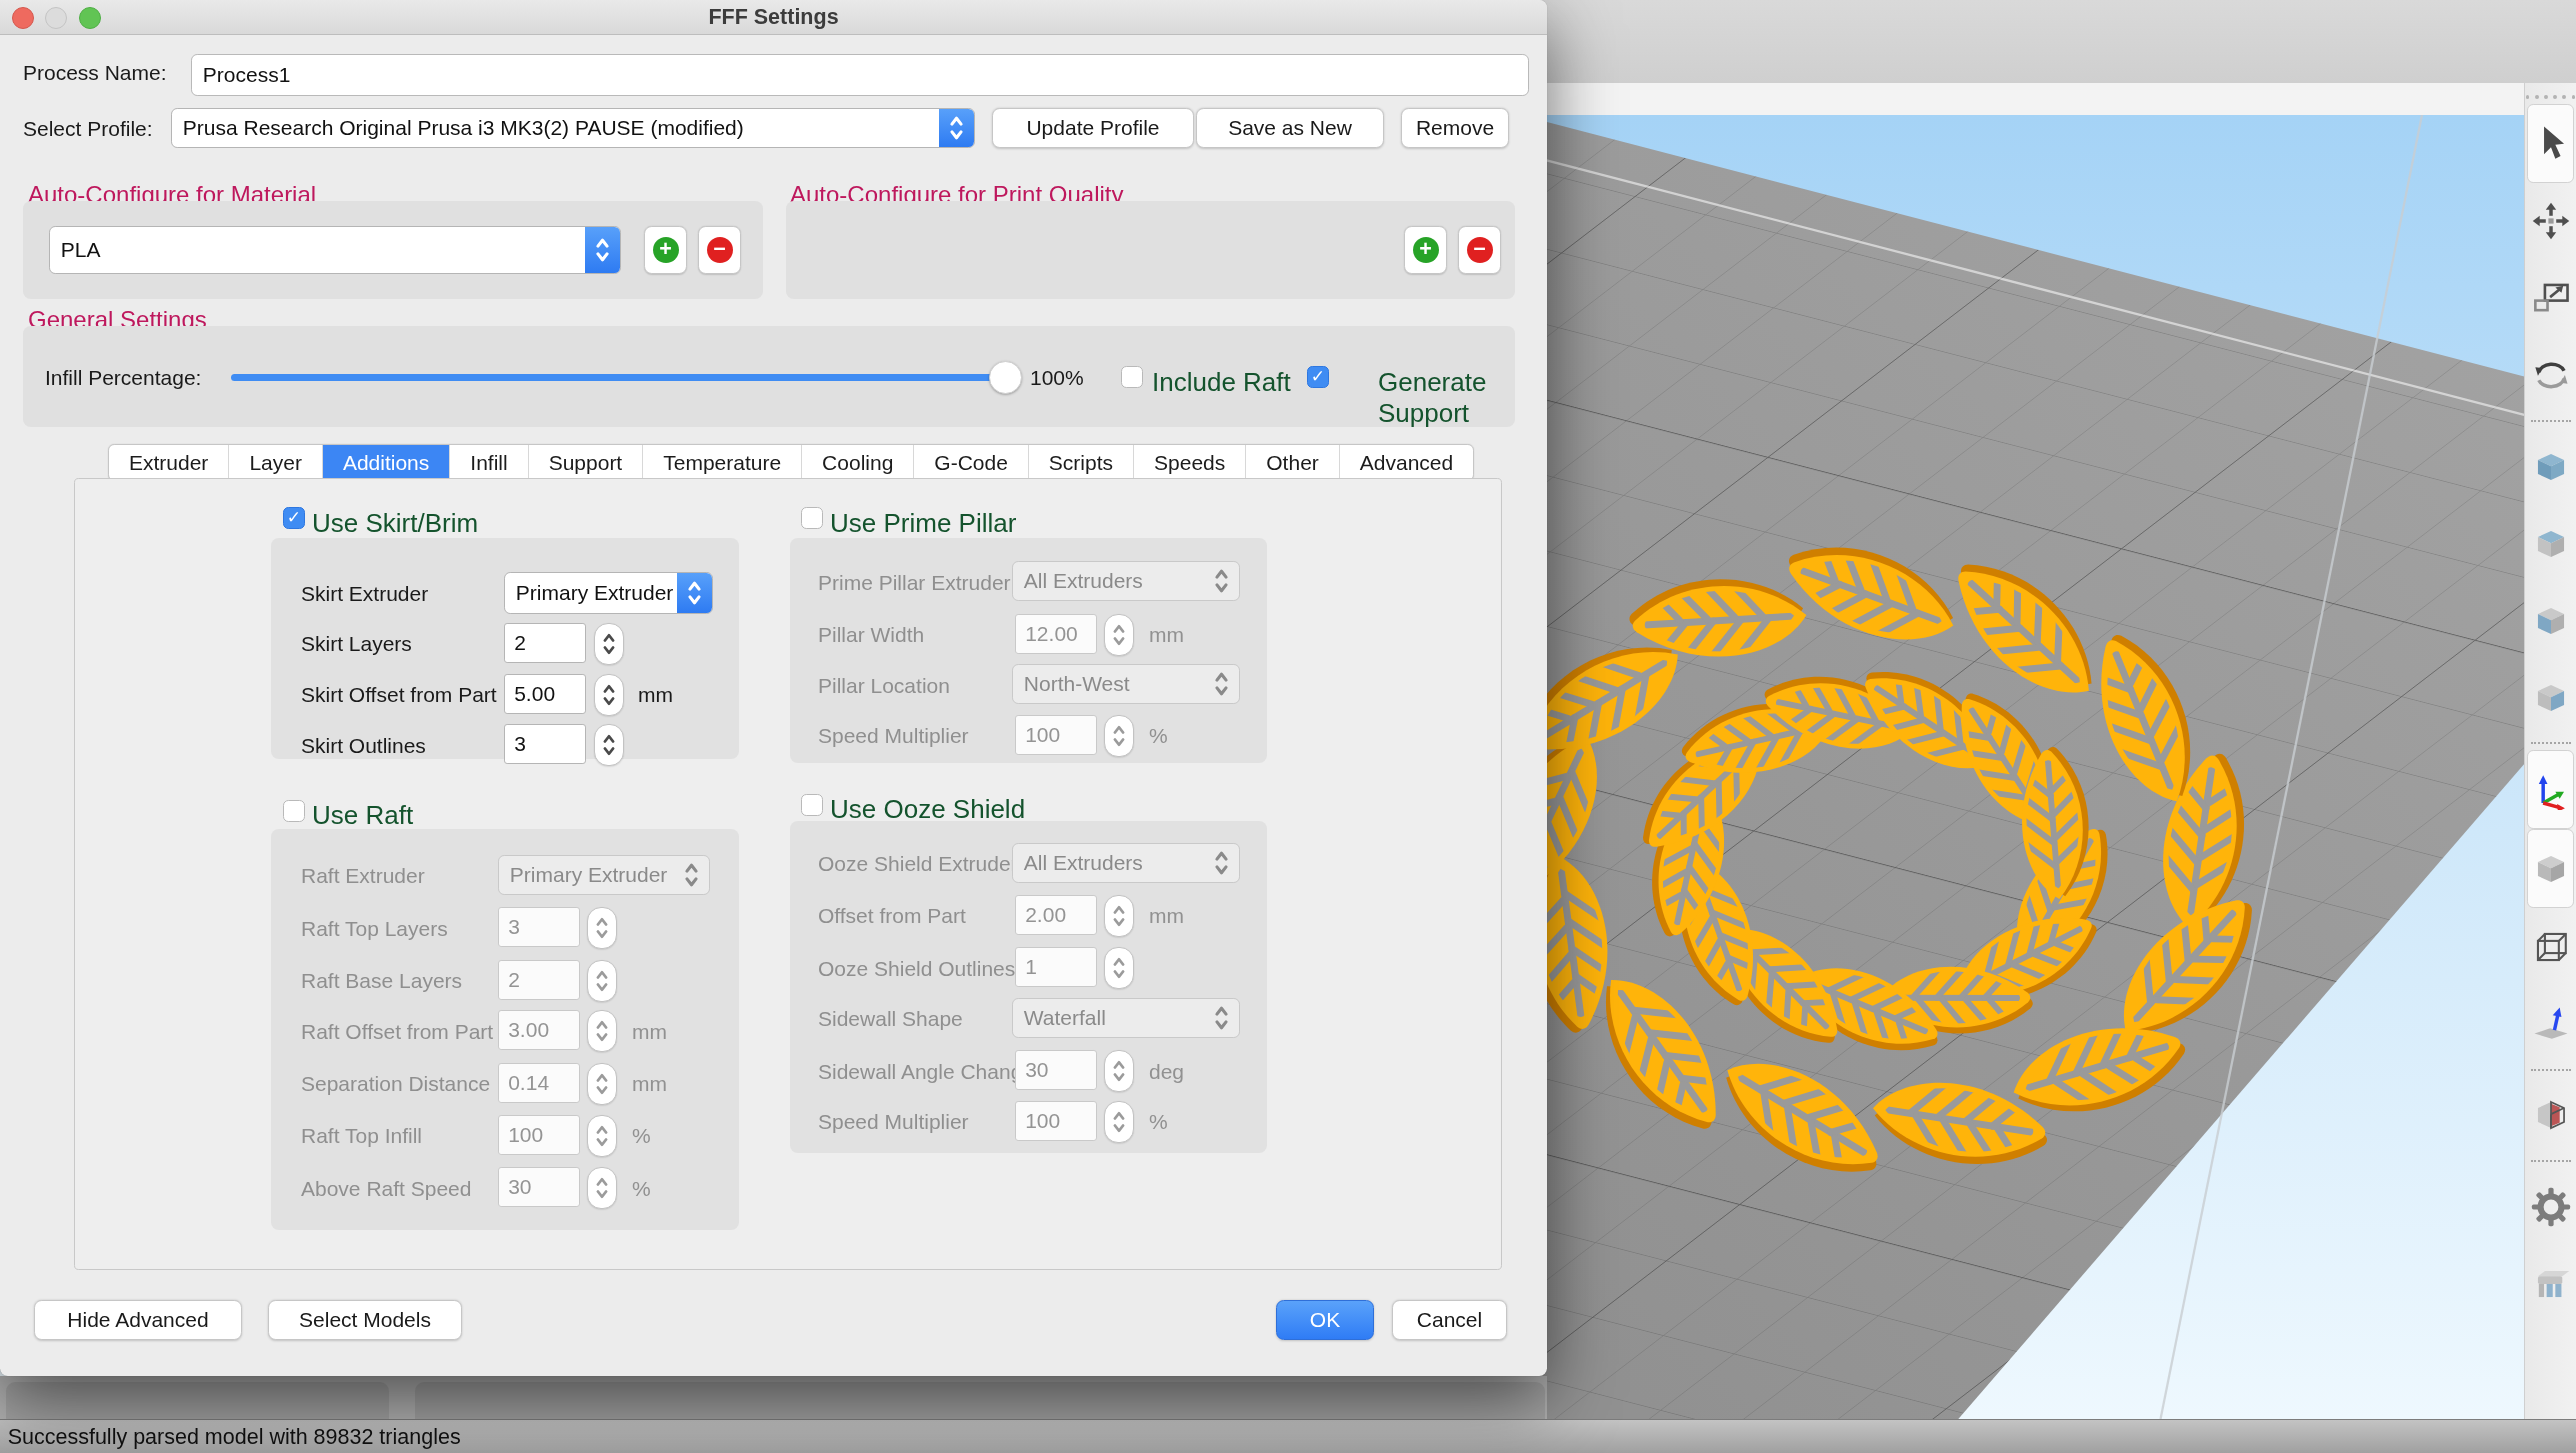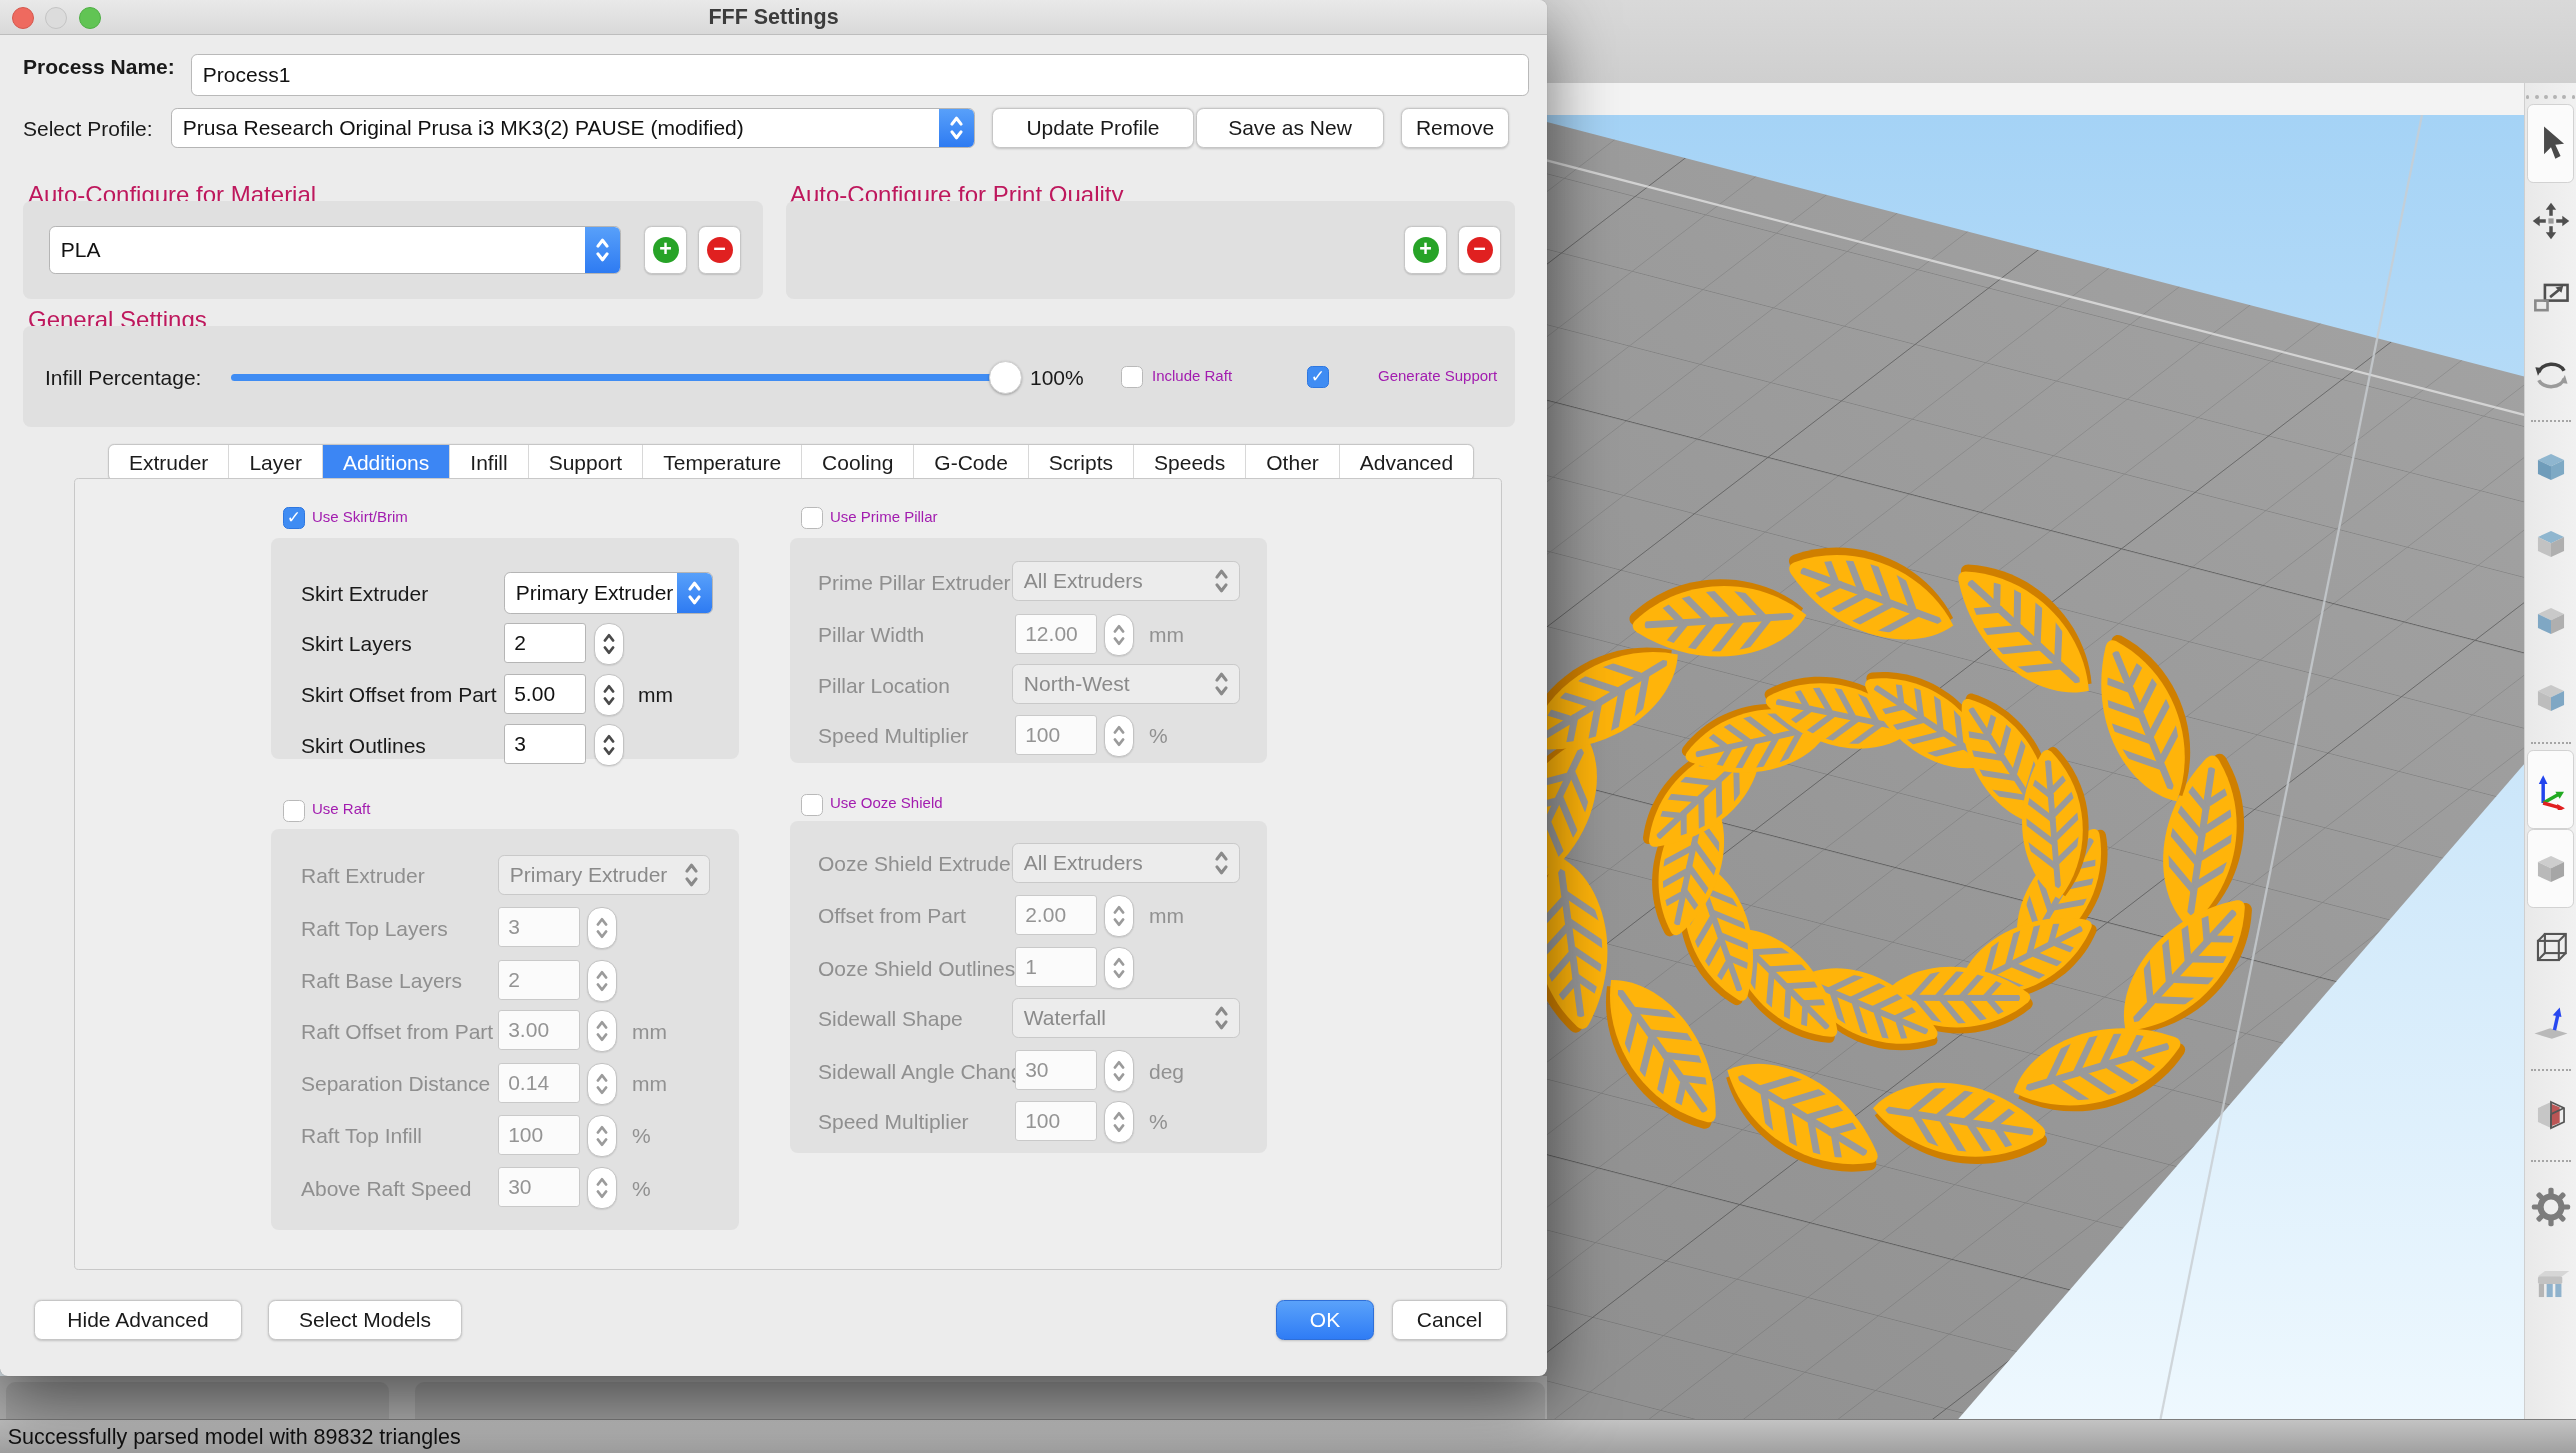--- a/index.html
+++ b/index.html
@@ -70,21 +70,21 @@
   .stepper{position:absolute;width:28px;background:#fff;border:0.8px solid #c3c3c3;border-radius:14px;
     box-shadow:0 0.8px 1.5px rgba(0,0,0,.12);display:flex;align-items:center;justify-content:center;color:#4a4a4a;}
   .stepper .chev{width:14px;height:28px;}
   .dim-step{color:#9b9b9b;}
   .unit{position:absolute;font-size:21px;color:#1a1a1a;}
   .unit.dim{color:#919191;}
   
   .cb{position:absolute;width:21.5px;height:21.5px;border-radius:5.4px;background:#fff;border:0.8px solid #b9b9b9;
     box-sizing:border-box;display:flex;align-items:center;justify-content:center;}
   .cb.checked{background:#3f8cf3;border-color:#2e77e0;color:#fff;font-size:17px;font-weight:700;}
-  .cb-lab{position:absolute;font-size:15px;color:#a21caf;}
+  .cb-lab{position:absolute;font-size:26px;color:#14532d;}
   
   .panel{position:absolute;background:#e0e0e0;border-radius:7.7px;}
   .gpanel{position:absolute;background:#e1e1e1;border-radius:7.7px;}
   
   .tabbar{position:absolute;left:108px;top:444px;height:35px;display:flex;background:#fff;
     border:0.8px solid #c6c6c6;border-radius:6.2px;box-shadow:0 0.8px 1.5px rgba(0,0,0,.12);overflow:hidden;}
   .tab{padding:0 20px;font-size:21px;color:#1c1c1c;display:flex;align-items:center;border-right:0.8px solid #d8d8d8;}
   .tab:last-child{border-right:none;}
   .tab.selected{background:#3c86f4;color:#fff;}
   .tabpanel{position:absolute;left:74px;top:478px;width:1428px;height:792px;background:#eeeeee;
@@ -340,21 +340,21 @@
 </div>
 
 <div class="dialog">
   <div class="titlebar">
     <span class="tl red"></span>
     <span class="tl yellow"></span>
     <span class="tl green"></span>
     <div class="title">FFF Settings</div>
   </div>
 
-  <span class="lbl" style="position:absolute;left:23px;top:55px;font-weight:bold;">Process Name:</span>
+  <span class="lbl" style="position:absolute;left:23px;top:61px;">Process Name:</span>
   <div class="field" style="left:171px;top:54px;width:1338px;height:42px;margin-left:20px;">
     <span>Process1</span>
   </div>
 
   <span class="lbl" style="position:absolute;left:23px;top:117px;">Select Profile:</span>
   <div class="combo" style="left:171px;top:108px;width:804px;height:40px;">
     <span class="cval">Prusa Research Original Prusa i3 MK3(2) PAUSE (modified)</span>
     <span class="cap">
       <svg class="chev" viewBox="0 0 12 20">
           <path d="M2.5 7 L6 2.5 L9.5 7"></path>

